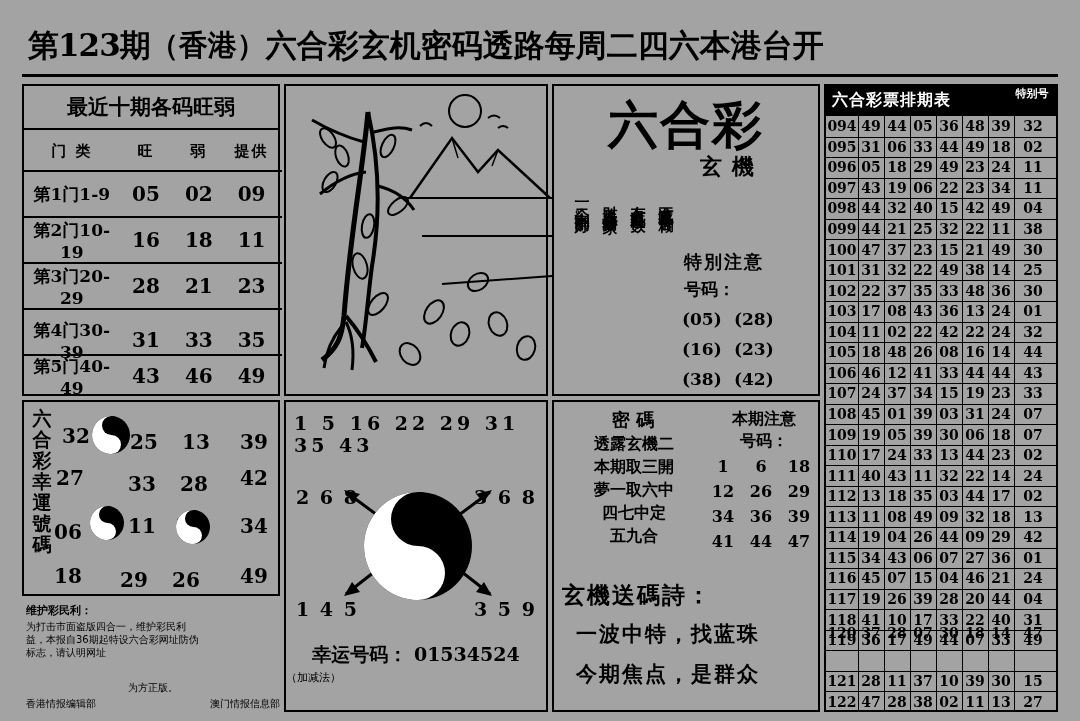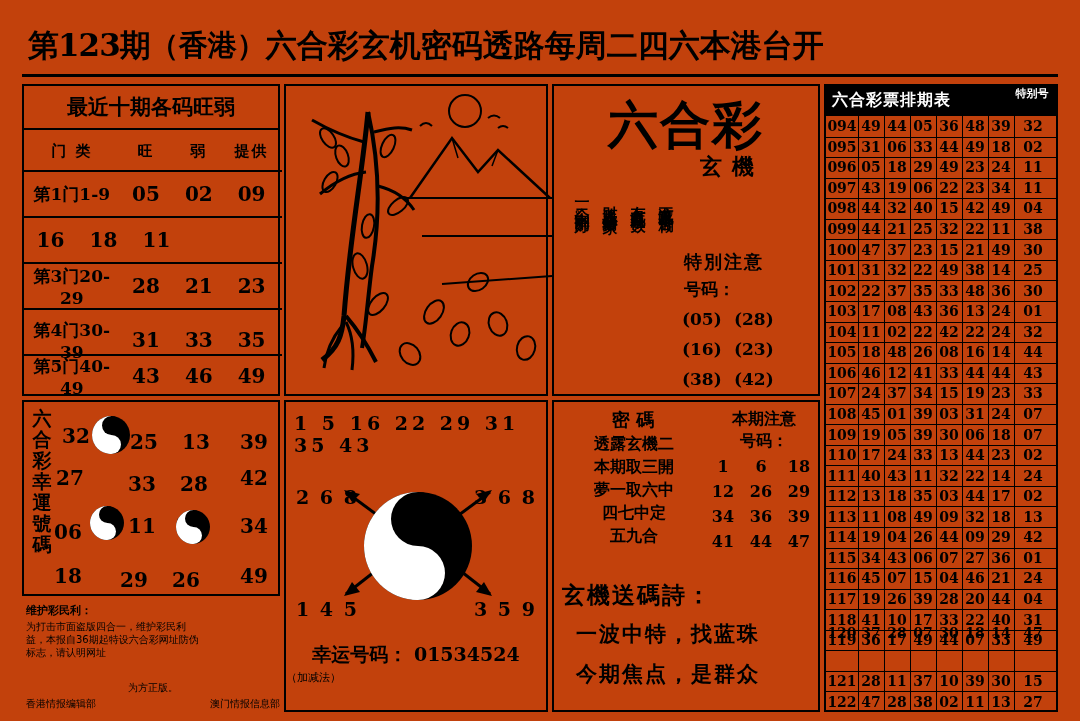--- a/index.html
+++ b/index.html
@@ -1,17 +1,17 @@
 <!DOCTYPE html>
 <html><head>
 <meta charset="utf-8">
 <style>
   html,body{margin:0;padding:0;background:#ffffff;}
   body{width:1080px;height:721px;font-family:"DejaVu Sans","Liberation Sans",sans-serif;color:#000;}
-  #page{position:relative;width:1080px;height:721px;overflow:hidden;background:#c2410c;}
+  #page{position:relative;width:1080px;height:721px;overflow:hidden;background:#a3a3a3;}
 
   
   .header{position:absolute;left:28px;top:24px;width:1028px;height:44px;display:flex;align-items:center;white-space:nowrap;}
   .header .h-issue{font-family:"DejaVu Serif","Liberation Serif",serif;font-weight:bold;font-size:31px;letter-spacing:-1px;}
   .header .h-paren{font-family:"DejaVu Serif","Liberation Serif",serif;font-weight:bold;font-size:29px;}
   .header .h-main{font-family:"DejaVu Serif","Liberation Serif",serif;font-weight:bold;font-size:31px;letter-spacing:0px;}
   .hrule{position:absolute;left:22px;top:74px;width:1036px;height:3px;background:#000;}
 
   
   .box{position:absolute;border:2px solid #000;box-sizing:border-box;padding-left:16px;}
@@ -128,20 +128,21 @@
 
     <div class="tl-row tl-body" style="top:86px;height:44px;">
       <div class="tl-c0">第1门1-9</div>
       <div class="tl-c1">05</div>
       <div class="tl-c2">02</div>
       <div class="tl-c3">09</div>
     </div>
     <div class="cellline" style="left:0;top:130px;width:258px;height:2px;"></div>
 
     <div class="tl-row tl-body" style="top:132px;height:44px;">
+      <div class="tl-c0">第2门10-19</div>
       <div class="tl-c1">16</div>
       <div class="tl-c2">18</div>
       <div class="tl-c3">11</div>
     </div>
     <div class="cellline" style="left:0;top:176px;width:258px;height:2px;"></div>
 
     <div class="tl-row tl-body" style="top:178px;height:44px;">
       <div class="tl-c0">第3门20-29</div>
       <div class="tl-c1">28</div>
       <div class="tl-c2">21</div>

